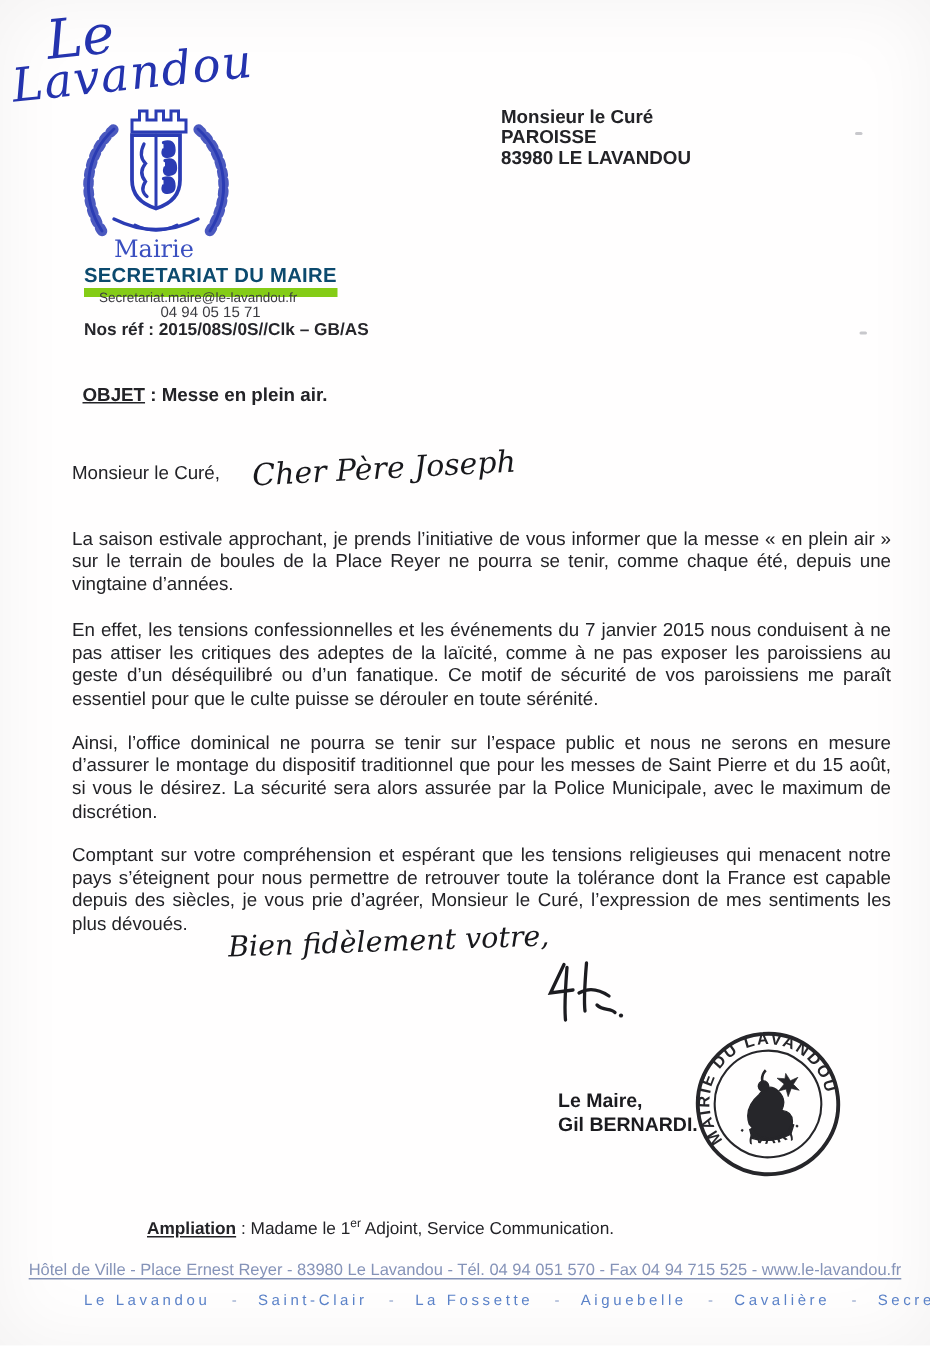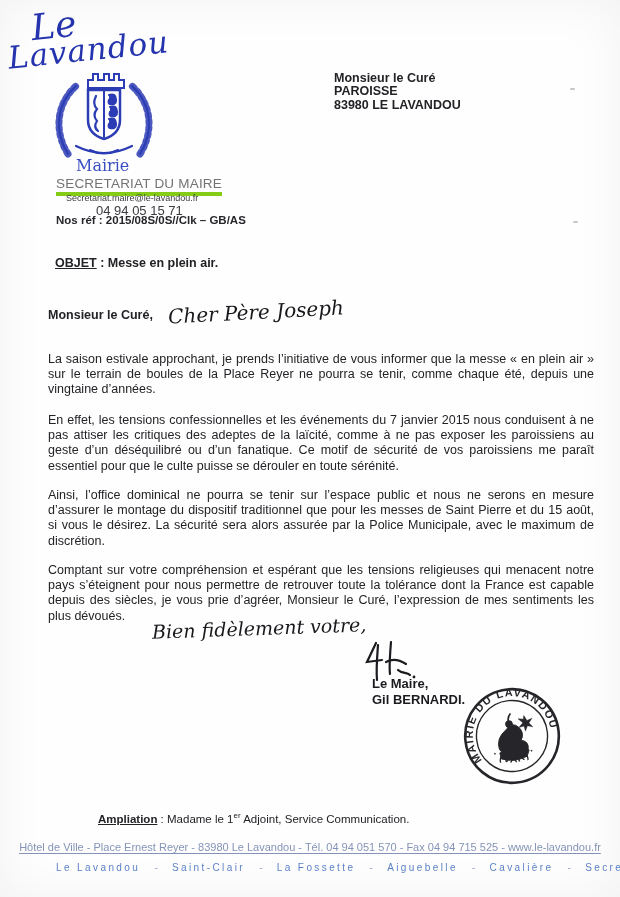--- a/index.html
+++ b/index.html
@@ -10,42 +10,42 @@
   }
   .abs{position:absolute;}
   
   .logo-script{left:6px;top:2px;width:210px;color:#2433ae;
     font-family:"DejaVu Serif",serif;font-style:italic;transform:rotate(-6deg);line-height:1;}
   .logo-le{font-size:36px;margin-left:26px;}
   .logo-lavandou{font-size:31px;margin-top:-6px;letter-spacing:1px;}
   .crest{left:46px;top:66px;}
   .mairie-label{left:76px;top:156px;color:#3a4fc0;font-size:16px;
     font-family:"DejaVu Serif",serif;}
-  .service-title{left:56px;top:176px;font-size:13.5px;font-weight:400;
-    letter-spacing:.2px;border-bottom:4px solid #84cc16;padding-bottom:1px;color:#737373;}
+  .service-title{left:56px;top:176px;font-size:13.5px;font-weight:700;
+    letter-spacing:.2px;border-bottom:6px solid #84cc16;padding-bottom:1px;color:#0c4a6e;}
   .lh-email{left:66px;top:193px;font-size:9px;color:#3b3b40;}
-  .lh-phone{left:96px;top:203px;font-size:13px;color:#3b3b40;}
+  .lh-phone{left:107px;top:203px;font-size:10px;color:#3b3b40;}
   .lh-ref{left:56px;top:214px;font-size:11.5px;font-weight:700;color:#26262b;}
   
   .date-line{left:332px;top:26px;font-size:12.5px;font-weight:700;color:#232327;}
   .recipient{left:334px;top:72px;font-size:12.5px;font-weight:700;line-height:1.07;color:#232327;}
   
   .subject{left:55px;top:256px;font-size:12.5px;font-weight:700;color:#232327;}
   .subject .u{text-decoration:underline;}
-  .salutation{left:48px;top:308px;font-size:12.5px;color:#232327;font-weight:bold;}
+  .salutation{left:48px;top:308px;font-size:12.5px;color:#232327;}
   .hand{font-family:"DejaVu Serif",serif;font-style:italic;color:#18181c;}
   .salut-hand{left:168px;top:300px;font-size:20px;transform:rotate(-3deg);}
   
   .para{left:48px;width:546px;font-size:12.5px;line-height:15.2px;
     text-align:justify;color:#232327;}
   .p1{top:352px;} .p2{top:413px;} .p3{top:488px;} .p4{top:563px;}
   .closing-hand{left:152px;top:617px;font-size:19px;transform:rotate(-2deg);}
   
   .sig-squiggle{left:360px;top:640px;}
-  .sig-block{left:372px;top:676px;font-size:13px;font-weight:700;line-height:1.25;color:#1b1b1f;}
+  .sig-block{left:372px;top:726px;font-size:13px;font-weight:700;line-height:1.25;color:#1b1b1f;}
   .stamp{left:460px;top:684px;transform:rotate(-6deg);}
   
   .ampliation{left:55px;top:811px;font-size:11.5px;color:#232327;margin-left:43px;}
   .ampliation .u{font-weight:700;text-decoration:underline;}
   .ampliation sup{font-size:8px;}
   .footer-address{left:8px;top:841px;width:604px;text-align:center;font-size:11px;
     color:#8593b8;text-decoration:underline;text-underline-offset:2px;white-space:nowrap;}
   .footer-districts{left:8px;top:862px;width:604px;display:flex;
     justify-content:space-between;align-items:baseline;font-size:10px;
     letter-spacing:2.4px;color:#5b82c8;margin-left:48px;}

